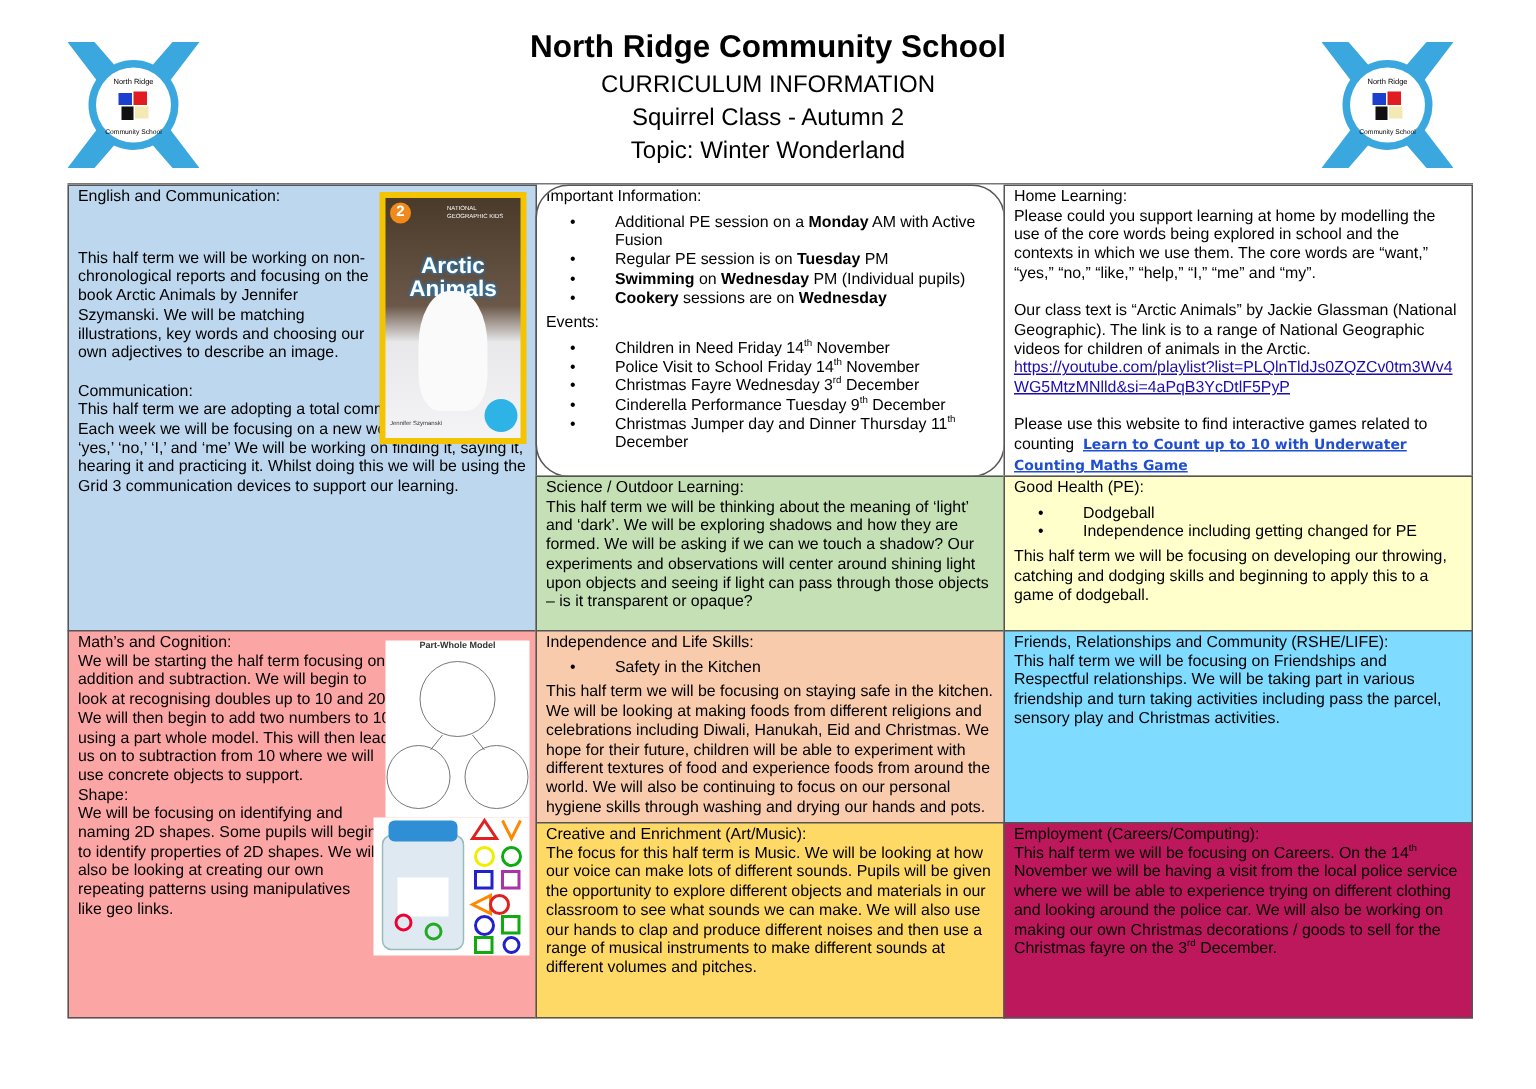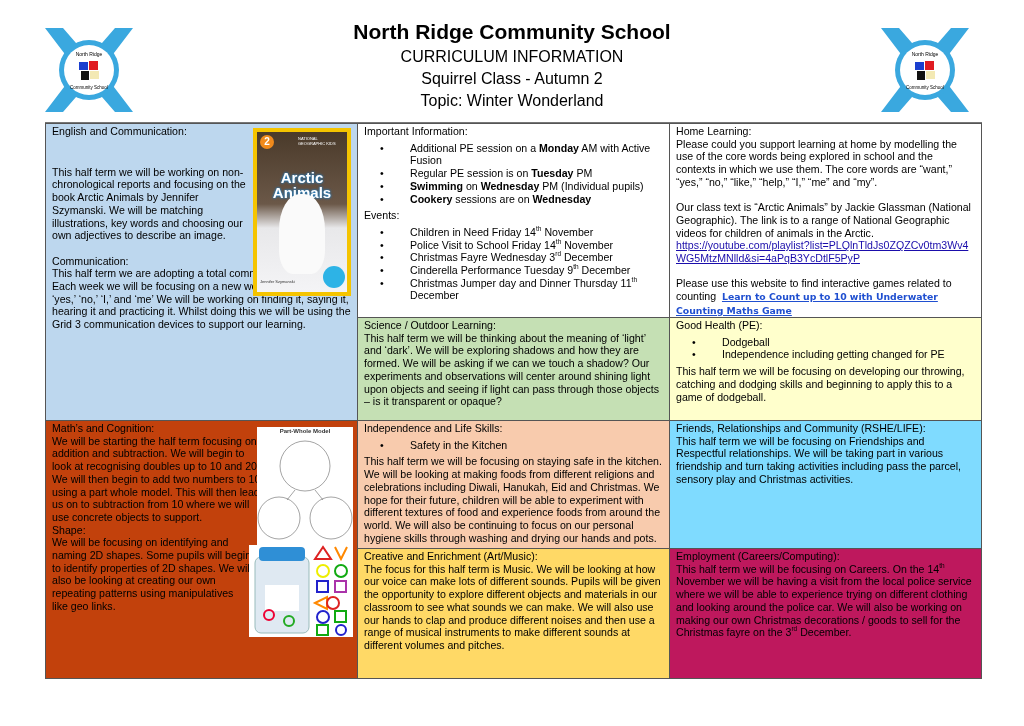--- a/index.html
+++ b/index.html
@@ -76,21 +76,21 @@
       <div style="position:absolute; left:3px; bottom:3px; font-size:4px; color:#333;">Jennifer Szymanski</div>
     </div>
   </div>
   <h3>English and Communication:</h3>
   <p style="width:200px;margin-top:28px;">This half term we will be working on non-chronological reports and focusing on the book Arctic Animals by Jennifer Szymanski. We will be matching illustrations, key words and choosing our own adjectives to describe an image.</p>
   <div class="gap"></div>
   <h3>Communication:</h3>
   <p style="text-indent:0;">This half term we are adopting a total communication approach. Each week we will be focusing on a new word such as ‘want,’ ‘yes,’ ‘no,’ ‘I,’ and ‘me’ We will be working on finding it, saying it, hearing it and practicing it. Whilst doing this we will be using the Grid 3 communication devices to support our learning.</p>
 </div>
 
-<div class="cell" style="left:357px; top:123px; width:313px; height:195px; background:#ffffff;">
+<div class="cell" style="left:357px; top:123px; width:313px; height:195px; background:#ffffff;border-radius:22px;">
   <h3>Important Information:</h3>
   <ul>
     <li><span>Additional PE session on a </span><b>Monday</b><span> AM with Active Fusion</span></li>
     <li><span>Regular PE session is on </span><b>Tuesday</b><span> PM</span></li>
     <li><b>Swimming</b><span> on </span><b>Wednesday</b><span> PM (Individual pupils)</span></li>
     <li><b>Cookery</b><span> sessions are on </span><b>Wednesday</b></li>
   </ul>
   <h3>Events:</h3>
   <ul>
     <li><span>Children in Need Friday 14</span><sup>th</sup><span> November</span></li>
@@ -119,21 +119,21 @@
 
 <div class="cell" style="left:669px; top:317px; width:313px; height:104px; background:#ffffcc;">
   <h3>Good Health (PE):</h3>
   <ul>
     <li>Dodgeball</li>
     <li>Independence including getting changed for PE</li>
   </ul>
   <p>This half term we will be focusing on developing our throwing, catching and dodging skills and beginning to apply this to a game of dodgeball.</p>
 </div>
 
-<div class="cell" style="left:45px; top:420px; width:313px; height:259px; background:#c2410c;">
+<div class="cell" style="left:45px; top:420px; width:313px; height:259px; background:#fca5a5;">
   <div class="img-box" style="right:4px; top:6px; width:96px; height:118px; background:#fff;">
     <div style="text-align:center; font-size:6px; font-weight:bold; line-height:9px; color:#333;">Part-Whole Model</div>
     <svg width="96" height="108" viewBox="0 0 96 108">
       <circle cx="48" cy="30" r="25" fill="none" stroke="#666" stroke-width="0.6"></circle>
       <line x1="38" y1="54" x2="30" y2="64" stroke="#666" stroke-width="0.6"></line>
       <line x1="58" y1="54" x2="66" y2="64" stroke="#666" stroke-width="0.6"></line>
       <circle cx="22" cy="82" r="21" fill="none" stroke="#666" stroke-width="0.6"></circle>
       <circle cx="74" cy="82" r="21" fill="none" stroke="#666" stroke-width="0.6"></circle>
     </svg>
   </div>

